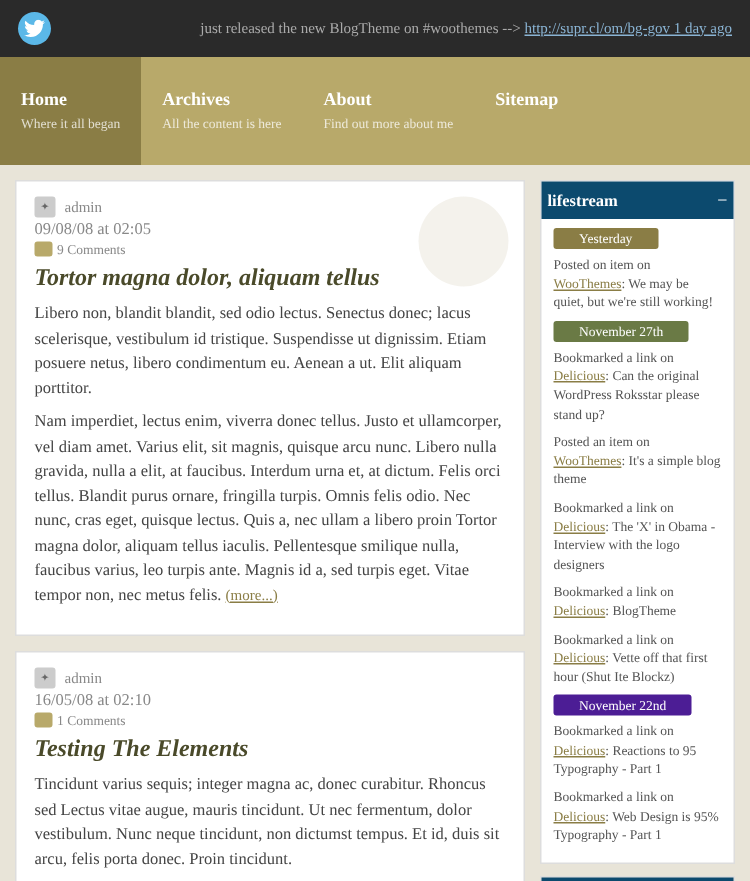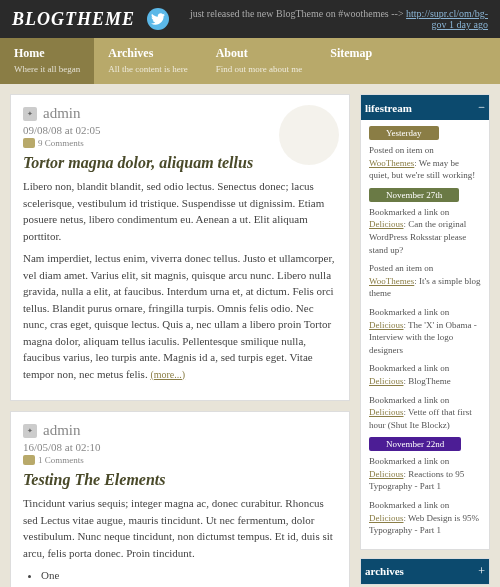--- a/index.html
+++ b/index.html
@@ -6,35 +6,35 @@
     body { font-family: Georgia, 'Times New Roman', serif; font-size: 12px; background: #e8e4d8; color: #333; }
 
     
     #header { background: #2a2a2a; padding: 8px 12px; display: flex; align-items: center; gap: 12px; }
     #logo { color: #fff; font-size: 18px; font-weight: bold; letter-spacing: 1px; font-style: italic; }
     #twitter-icon-wrap { background: #5bb8e8; border-radius: 50%; width: 22px; height: 22px; display: flex; align-items: center; justify-content: center; }
     #header-text { font-size: 10px; color: #aaa; flex: 1; text-align: right; }
 
     
     #nav { display: flex; background: #b8a96a; }
-    .nav-item { padding: 8px 14px; font-size: 12px; color: #fff; cursor: pointer; }
+    .nav-item { padding: 21px 14px; font-size: 12px; color: #fff; cursor: pointer; }
     .nav-item.active { background: #8a7d45; }
     .nav-item-label { font-weight: bold; display: block; }
     .nav-item-sub { font-size: 9px; color: rgba(255,255,255,0.75); }
 
     
     #content-wrapper { display: flex; gap: 0; padding: 10px; gap: 10px; }
     #main { flex: 1; min-width: 0; }
     #sidebar { width: 130px; flex-shrink: 0; }
 
     
     .post { background: #fff; padding: 10px 12px; margin-bottom: 10px; border: 1px solid #ddd; }
     .post-meta-line { display: flex; gap: 6px; align-items: center; margin-bottom: 2px; }
     .post-avatar { width: 14px; height: 14px; background: #ccc; border-radius: 2px; font-size: 7px; display: flex; align-items: center; justify-content: center; color: #666; }
-    .post-author { font-size: 15px; color: #888; }
+    .post-author { font-size: 10px; color: #888; }
     .post-date { font-size: 11px; color: #888; }
     .post-comments { display: flex; align-items: center; gap: 3px; font-size: 9px; color: #888; margin-top: 2px; }
     .comment-bubble { width: 12px; height: 10px; background: #b8a96a; border-radius: 2px; display: inline-block; }
     .post-title { font-size: 16px; font-weight: bold; color: #4a4a2a; margin: 6px 0 6px 0; font-style: italic; }
     .post-body { font-size: 11px; color: #444; line-height: 1.5; margin-bottom: 8px; }
     .post-body p { margin-bottom: 6px; }
     .read-more { color: #8a7d45; font-size: 10px; }
 
     
     .post-body ul { margin-left: 18px; margin-bottom: 6px; }
@@ -59,21 +59,20 @@
       right: 10px; top: 10px;
       width: 60px; height: 60px;
       background: rgba(200,190,160,0.2);
       border-radius: 50%;
     }
   </style>
 </head>
 <body>
 
 <div id="header">
-  <div id="logo">BLOGTHEME</div>
   <div id="twitter-icon-wrap">
     <svg width="14" height="12" viewBox="0 0 24 20" fill="white">
       <path d="M24 2.6a10 10 0 0 1-2.8.8 5 5 0 0 0 2.2-2.7c-1 .6-2 1-3.1 1.2A5 5 0 0 0 16.6 0c-2.7 0-5 2.2-5 5 0 .4 0 .8.1 1.1C7.7 5.9 4.1 4 1.7 1A5 5 0 0 0 1 3.5c0 1.7.9 3.3 2.2 4.2a5 5 0 0 1-2.2-.6v.1c0 2.4 1.7 4.4 4 4.9a5 5 0 0 1-2.2.1 5 5 0 0 0 4.6 3.4A10 10 0 0 1 0 17.5a14 14 0 0 0 7.6 2.2c9 0 14-7.5 14-14v-.6A10 10 0 0 0 24 2.6z"></path>
     </svg>
   </div>
   <div id="header-text">
     <span>just released the new BlogTheme on #woothemes --&gt;</span>
     <a href="#" style="color:#8ab4d4;font-size:10px;">http://supr.cl/om/bg-gov 1 day ago</a>
   </div>
 </div>

